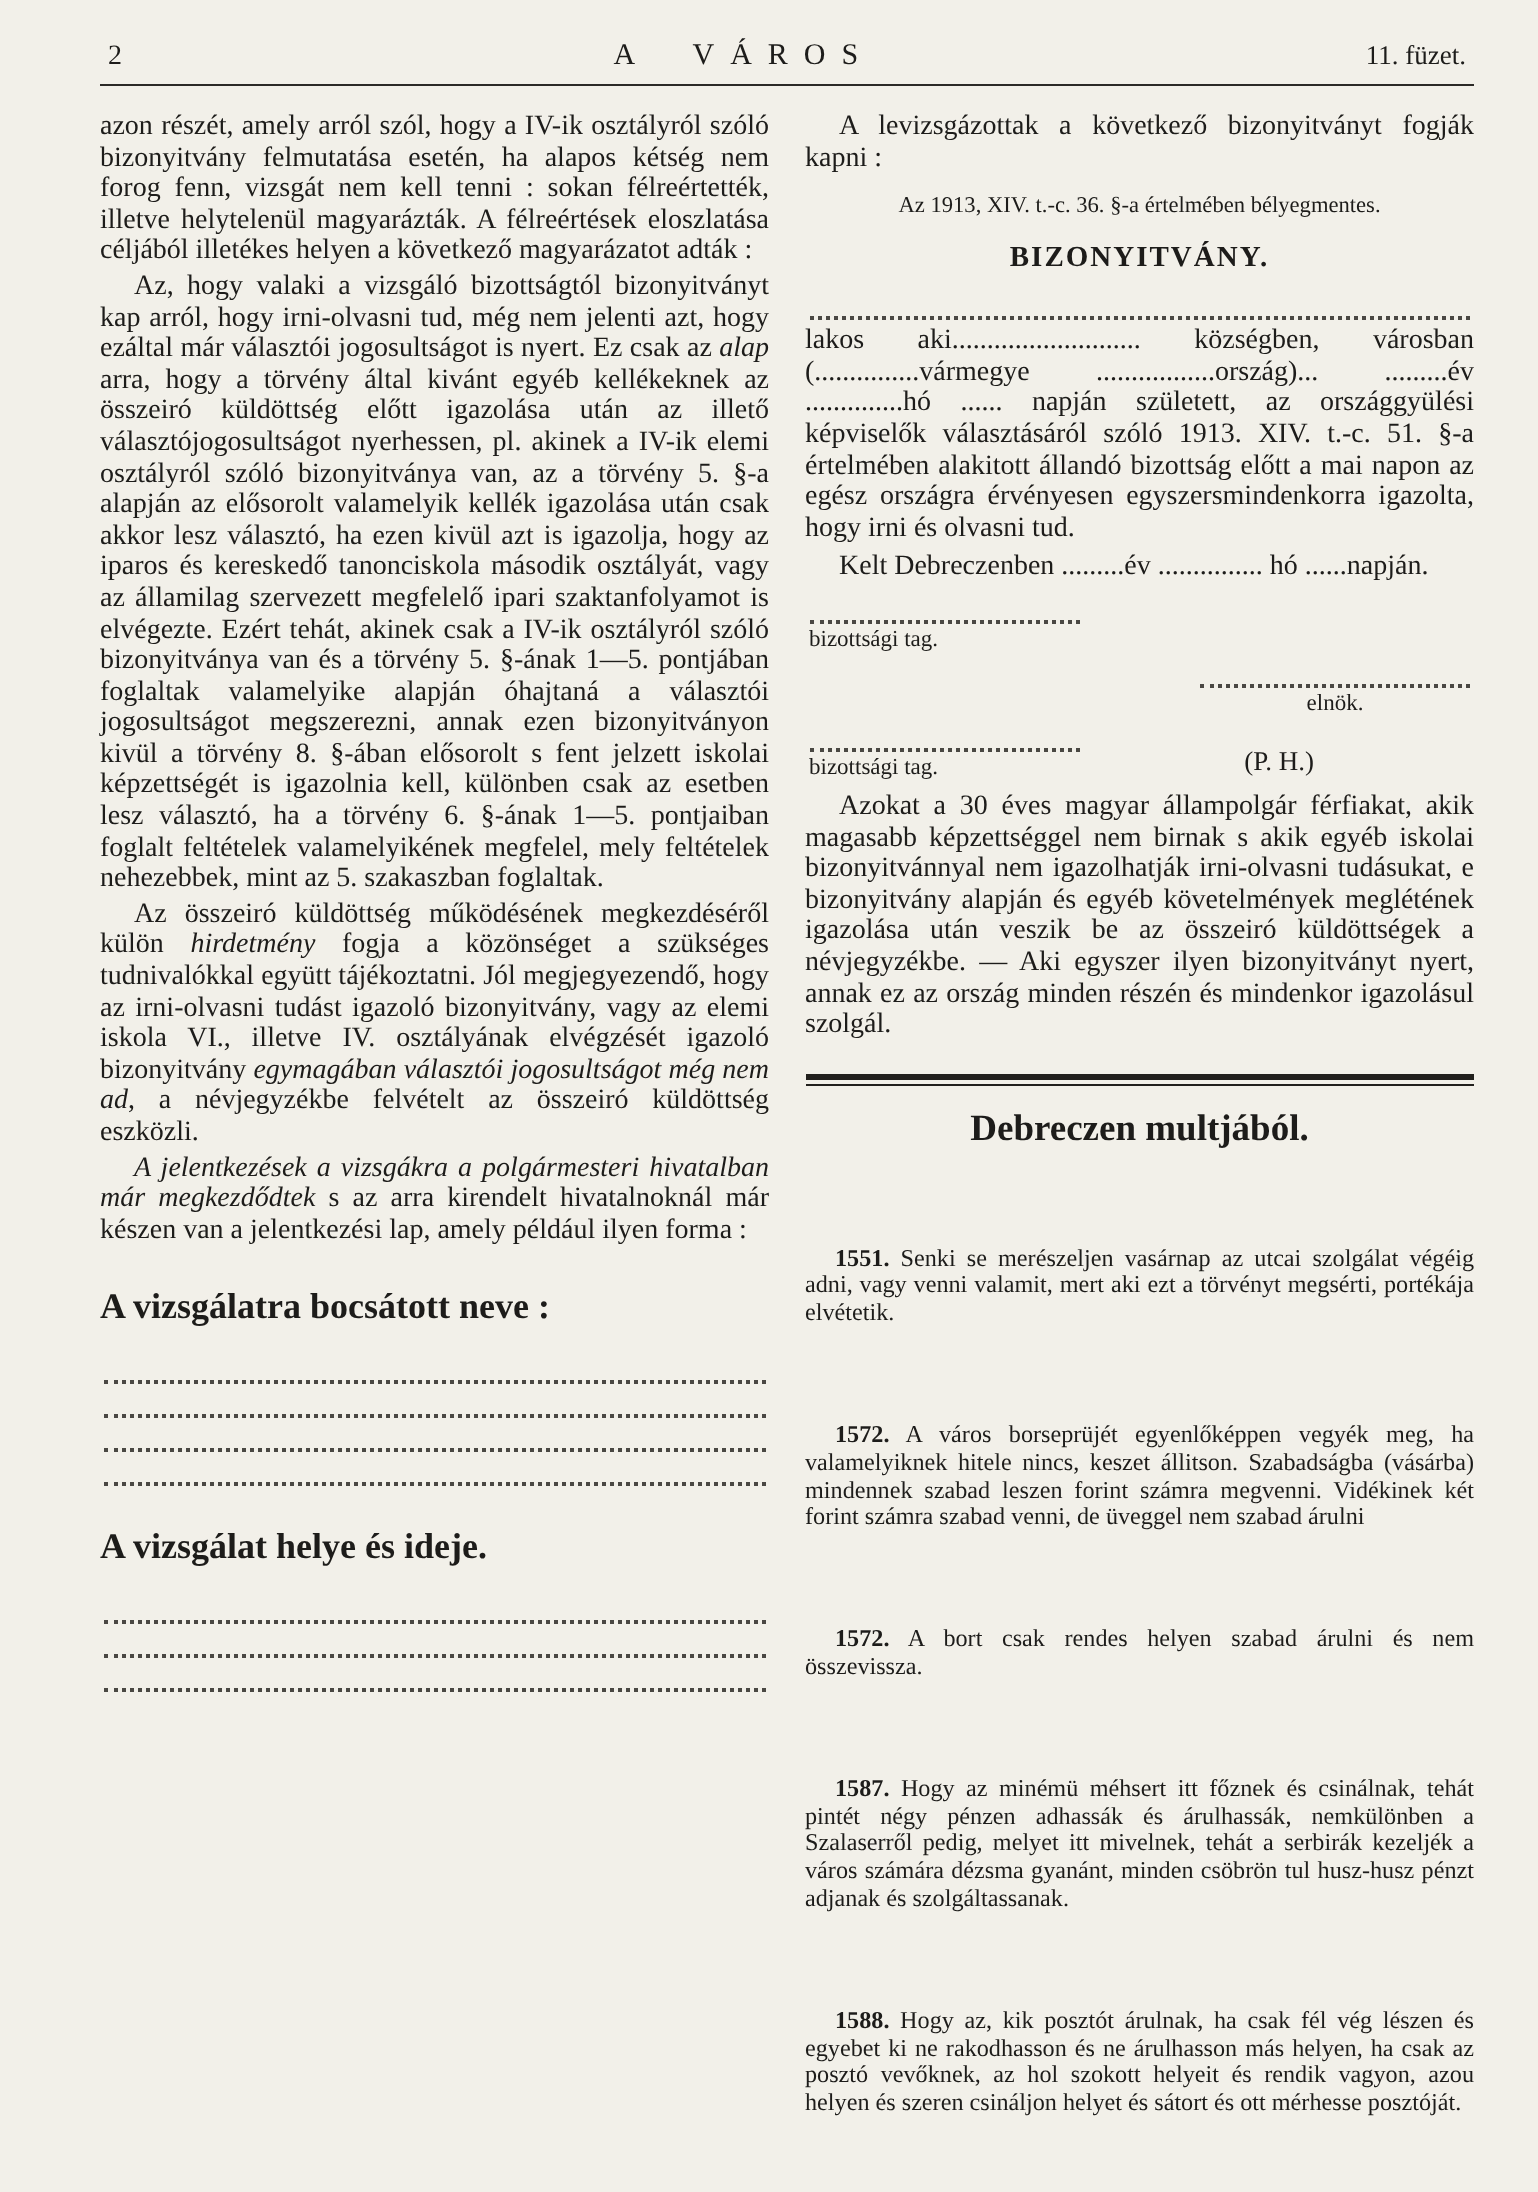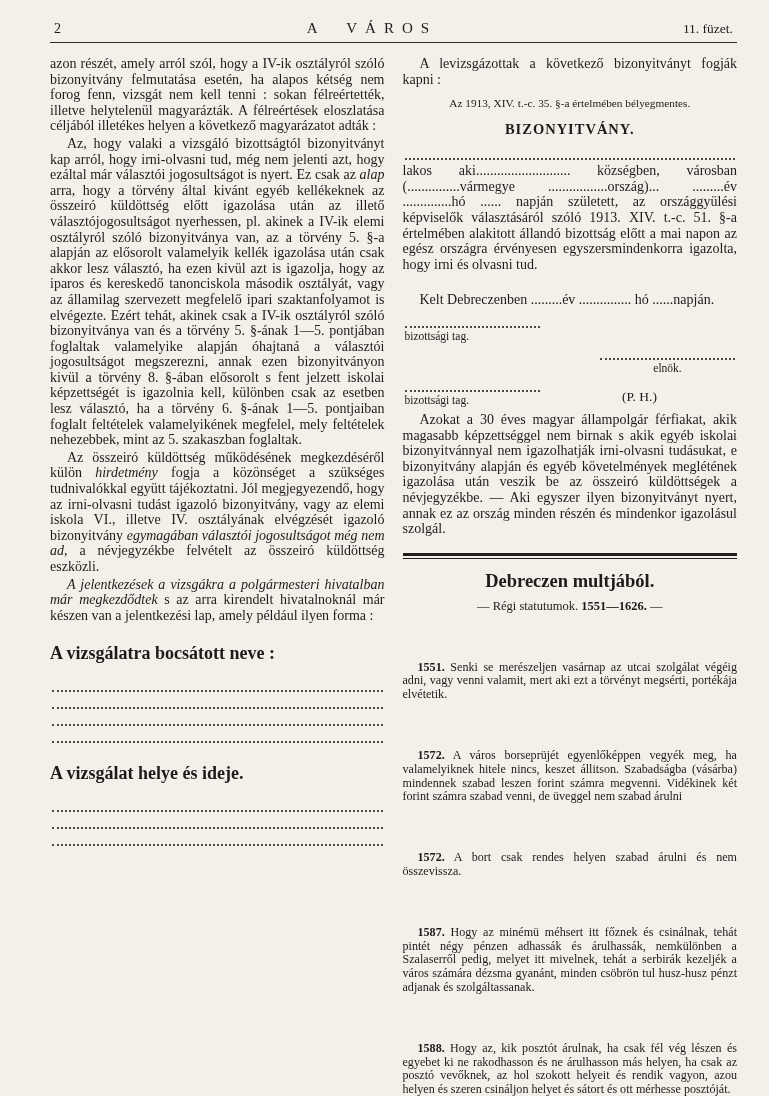--- a/index.html
+++ b/index.html
@@ -49,21 +49,21 @@
   }
 
   
   .stamp-note {
     font-size:11.3px; text-align:center; margin:10px 0 2px 0;
   }
   .cert-heading {
     text-align:center; font-weight:bold; font-size:14.5px;
     letter-spacing:1px; margin:12px 0 8px 0;
   }
-  .cert-date { margin-top:20px; }
+  .cert-date { margin-top:4px; }
 
   .sig-block { margin:10px 2px 6px 2px; }
   .sig { display:inline-block; text-align:center; }
   .sig-line { width:135px; border-bottom:2px dotted #4a4843; height:10px; margin:0 auto 2px auto; }
   .sig-label { font-size:11.5px; text-align:left; }
   .sig-row { margin-bottom:6px; }
   .sig-row.right { text-align:right; }
   .sig-row.right .sig-label { text-align:center; }
   .sig-row3 { display:flex; align-items:flex-end; justify-content:space-between; padding-right:78px; margin-top:4px; }
   .ph { font-size:13.5px; padding-bottom:1px; }
@@ -117,21 +117,21 @@
       <div class="dotline"></div>
 
       <h3 class="form-heading">A vizsgálat helye és ideje.</h3>
       <div class="dotline"></div>
       <div class="dotline"></div>
       <div class="dotline"></div>
     </section>
 
     <section class="col">
       <p class="body">A levizsgázottak a következő bizonyitványt fogják kapni :</p>
-      <p class="stamp-note">Az 1913, XIV. t.-c. 35. §-a értelmében bélyegmentes.</p>
+      <p class="stamp-note">Az 1913, XIV. t.-c. 36. §-a értelmében bélyegmentes.</p>
       <h3 class="cert-heading">BIZONYITVÁNY.</h3>
 
       <div class="dotline"></div>
       <p class="body noindent">lakos aki........................... községben, városban (...............vármegye .................ország)... .........év ..............hó ...... napján született, az országgyülési képviselők választásáról szóló 1913. XIV. t.-c. 51. §-a értelmében alakitott állandó bizottság előtt a mai napon az egész országra érvényesen egyszersmindenkorra igazolta, hogy irni és olvasni tud.</p>
       <p class="body cert-date">Kelt Debreczenben .........év ............... hó ......napján.</p>
 
       <div class="sig-block">
         <div class="sig-row">
           <div class="sig">
             <div class="sig-line"></div>
@@ -151,21 +151,20 @@
           </div>
           <div class="ph">(P. H.)</div>
         </div>
       </div>
 
       <p class="body">Azokat a 30 éves magyar állampolgár férfiakat, akik magasabb képzettséggel nem birnak s akik egyéb iskolai bizonyitvánnyal nem igazolhatják irni-olvasni tudásukat, e bizonyitvány alapján és egyéb követelmények meglétének igazolása után veszik be az összeiró küldöttségek a névjegyzékbe. — Aki egyszer ilyen bizonyitványt nyert, annak ez az ország minden részén és mindenkor igazolásul szolgál.</p>
 
       <div class="double-rule"></div>
 
       <h2 class="section-title">Debreczen multjából.</h2>
-      <p class="section-subtitle"><span>— Régi statutumok. </span><b>1551—1626.</b><span> —</span></p>
 
       <p class="statute"><b>1551.</b> <span>Senki se merészeljen vasárnap az utcai szolgálat végéig adni, vagy venni valamit, mert aki ezt a törvényt megsérti, portékája elvétetik.</span></p>
       <p class="statute"><b>1572.</b> <span>A város borseprüjét egyenlőképpen vegyék meg, ha valamelyiknek hitele nincs, keszet állitson. Szabadságba (vásárba) mindennek szabad leszen forint számra megvenni. Vidékinek két forint számra szabad venni, de üveggel nem szabad árulni</span></p>
       <p class="statute"><b>1572.</b> <span>A bort csak rendes helyen szabad árulni és nem összevissza.</span></p>
       <p class="statute"><b>1587.</b> <span>Hogy az minémü méhsert itt főznek és csinálnak, tehát pintét négy pénzen adhassák és árulhassák, nemkülönben a Szalaserről pedig, melyet itt mivelnek, tehát a serbirák kezeljék a város számára dézsma gyanánt, minden csöbrön tul husz-husz pénzt adjanak és szolgáltassanak.</span></p>
       <p class="statute"><b>1588.</b> <span>Hogy az, kik posztót árulnak, ha csak fél vég lészen és egyebet ki ne rakodhasson és ne árulhasson más helyen, ha csak az posztó vevőknek, az hol szokott helyeit és rendik vagyon, azou helyen és szeren csináljon helyet és sátort és ott mérhesse posztóját.</span></p>
       <p class="statute"><b>1588.</b> <span>Az föld és mezők szántásának rendiben azt kell observálni, hogy senki, az ki szántani akar, először</span></p>
     </section>
 
   </main>

